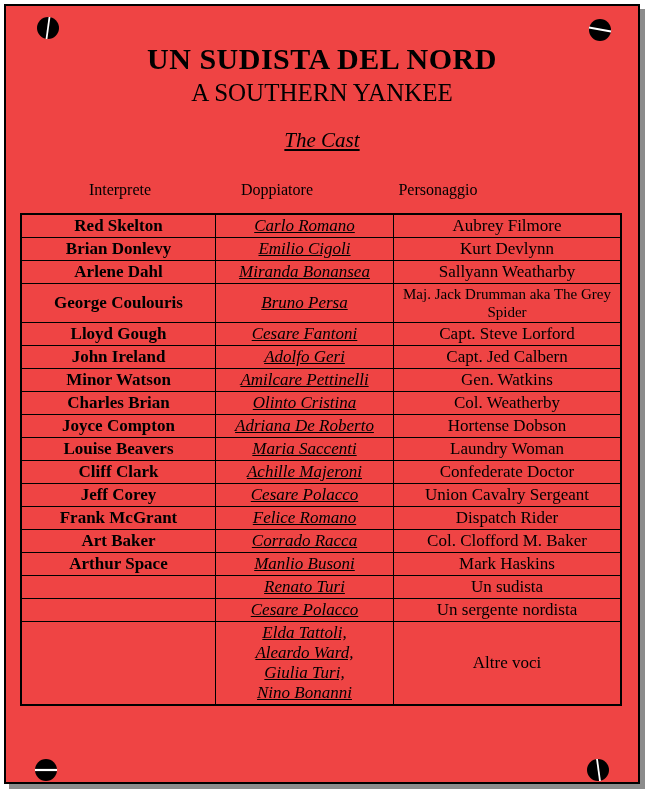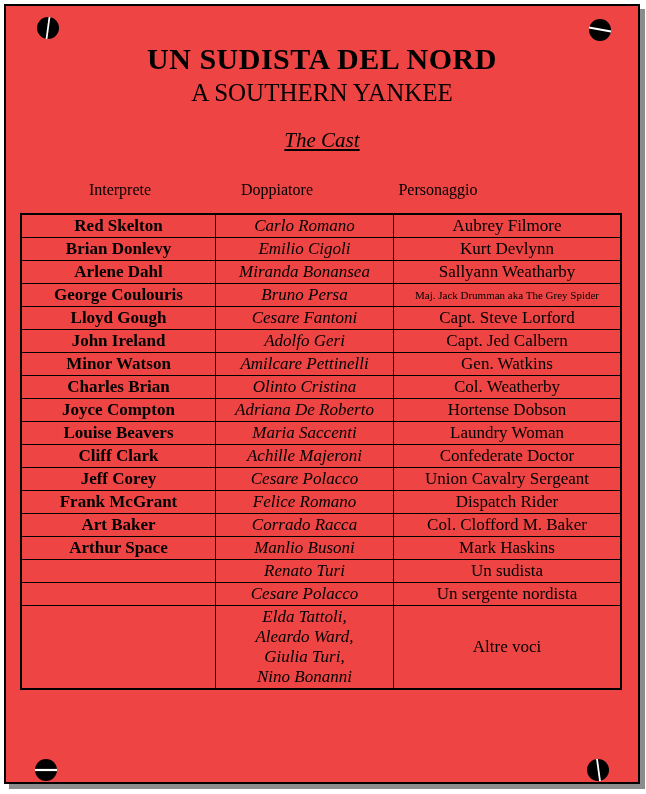--- a/index.html
+++ b/index.html
@@ -91,23 +91,23 @@
     border: 1.5px solid #000000;
     font-size: 17px;
     line-height: 20px;
     height: 20px;
     padding: 1px 4px;
     text-align: center;
     vertical-align: middle;
     overflow: hidden;
   }
   td.interprete  { width: 185px; font-weight: bold; }
-  td.doppiatore  { width: 169px; font-style: italic; white-space: pre-line; }
+  td.doppiatore  { width: 169px; font-style: italic; white-space: pre-line; text-decoration: underline; }
   td.personaggio { width: 218px; }
-  td.personaggio.small { font-size: 11px; line-height: 18px; font-family: Liberation Serif, serif; }
+  td.personaggio.small { font-size: 15px; line-height: 18px; font-family: Liberation Serif, serif; }
 </style>
 </head>
 <body>
 
 <div class="page">
 
   <svg class="screw tl" viewBox="0 0 24 24">
     <circle cx="12" cy="12" r="11" fill="#000000"></circle>
     <line x1="13.5" y1="1" x2="10.5" y2="23" stroke="#ffffff" stroke-width="1.8"></line>
   </svg>

